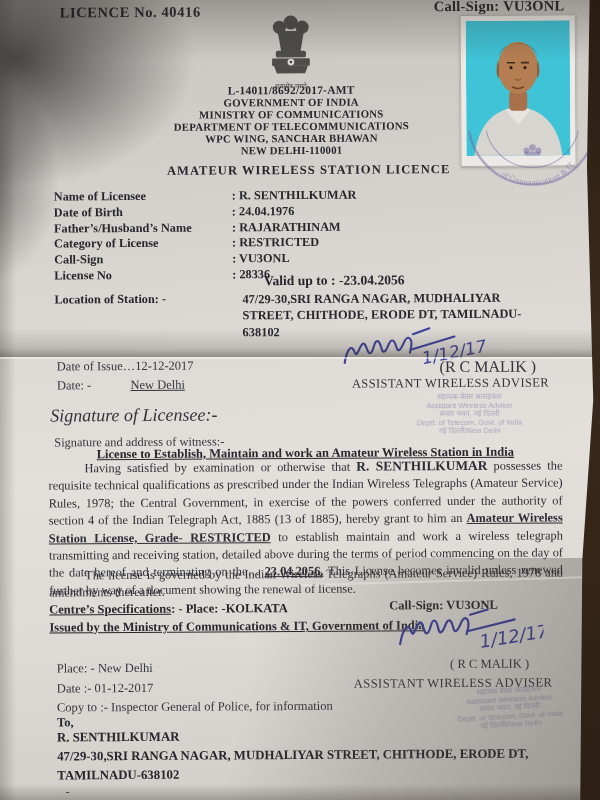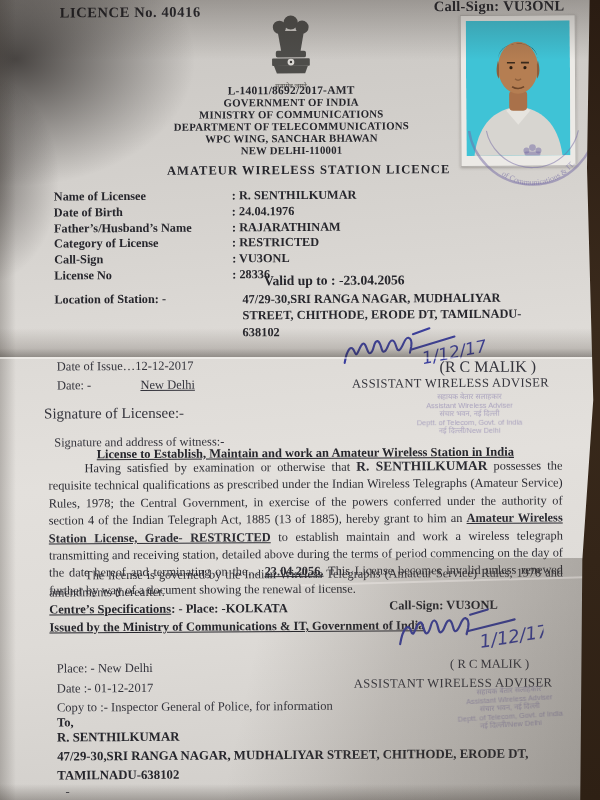--- a/index.html
+++ b/index.html
@@ -124,34 +124,34 @@
           <path d="M77 9 L94 5"></path>
           <path d="M74 24 L118 16"></path>
         </g>
         <text x="84" y="40" font-size="17" fill="#3b3f9e" font-style="italic" font-family="DejaVu Sans, sans-serif" transform="rotate(-5 84 40)">1/12/17</text>
       </svg>
     </div>
 
     <div class="abs reg" style="left:57px;top:358px;font-size:12.5px;">Date of Issue…12-12-2017</div>
     <div class="abs reg" style="left:57px;top:377px;font-size:12.5px;">
       <span>Date: -</span>
-      <span class="u" style="margin-left:46px;text-align:center;">New Delhi</span>
+      <span class="u" style="margin-left:36px;text-align:center;">New Delhi</span>
     </div>
     <div class="abs reg ctr" style="left:408px;top:359px;width:160px;font-size:16px;">(R C MALIK  )</div>
     <div class="abs reg" style="left:352px;top:377px;font-size:12.5px;letter-spacing:0.4px;">ASSISTANT WIRELESS ADVISER</div>
 
     <div class="abs faintstamp" style="left:372px;top:394px;width:195px;">
       <div>सहायक बेतार सलाहकार</div>
       <div>Assistant Wireless Adviser</div>
       <div>संचार भवन, नई दिल्ली</div>
       <div>Deptt. of Telecom, Govt. of India</div>
       <div>नई दिल्ली/New Delhi</div>
     </div>
 
-    <div class="abs reg" style="left:44px;top:404px;font-size:15px;">Signature of Licensee:-</div>
+    <div class="abs reg" style="left:50px;top:404px;font-size:18px;font-style:italic;">Signature of Licensee:-</div>
     <div class="abs reg" style="left:54px;top:434px;font-size:12.4px;">Signature and address of witness:-</div>
 
     <div class="abs b u ctr" style="left:48px;top:446px;width:514px;font-size:12.5px;">License to Establish, Maintain and work an Amateur Wireless Station in India</div>
     <div class="abs para" style="left:48px;top:458px;width:514px;text-indent:36px;">
       <span>Having satisfied by examination or otherwise that </span><span class="b" style="font-size:13.4px;">R. SENTHILKUMAR</span><span> possesses the requisite technical qualifications as prescribed under the Indian Wireless Telegraphs (Amateur Service) Rules, 1978; the Central Government, in exercise of the powers conferred under the authority of section 4 of the Indian Telegraph Act, 1885 (13 of 1885), hereby grant to him an </span><span class="b u">Amateur Wireless Station License, Grade- RESTRICTED</span><span> to establish maintain and work a wireless telegraph transmitting and receiving station, detailed above during the terms of period commencing on the day of the date hereof and terminating on the… </span><span class="b u">23.04.2056.</span><span> This License becomes invalid unless renewed further by way of a document showing the renewal of license.</span>
     </div>
     <div class="abs para" style="left:48px;top:566px;width:514px;text-indent:36px;">The license is governed by the Indian Wireless Telegraphs (Amateur Service) Rules, 1978 and amendments thereafter.</div>
 
     <div class="abs b" style="left:48px;top:601px;font-size:12.5px;">
       <span class="u">Centre’s Specifications</span><span>: - Place: -KOLKATA</span>

